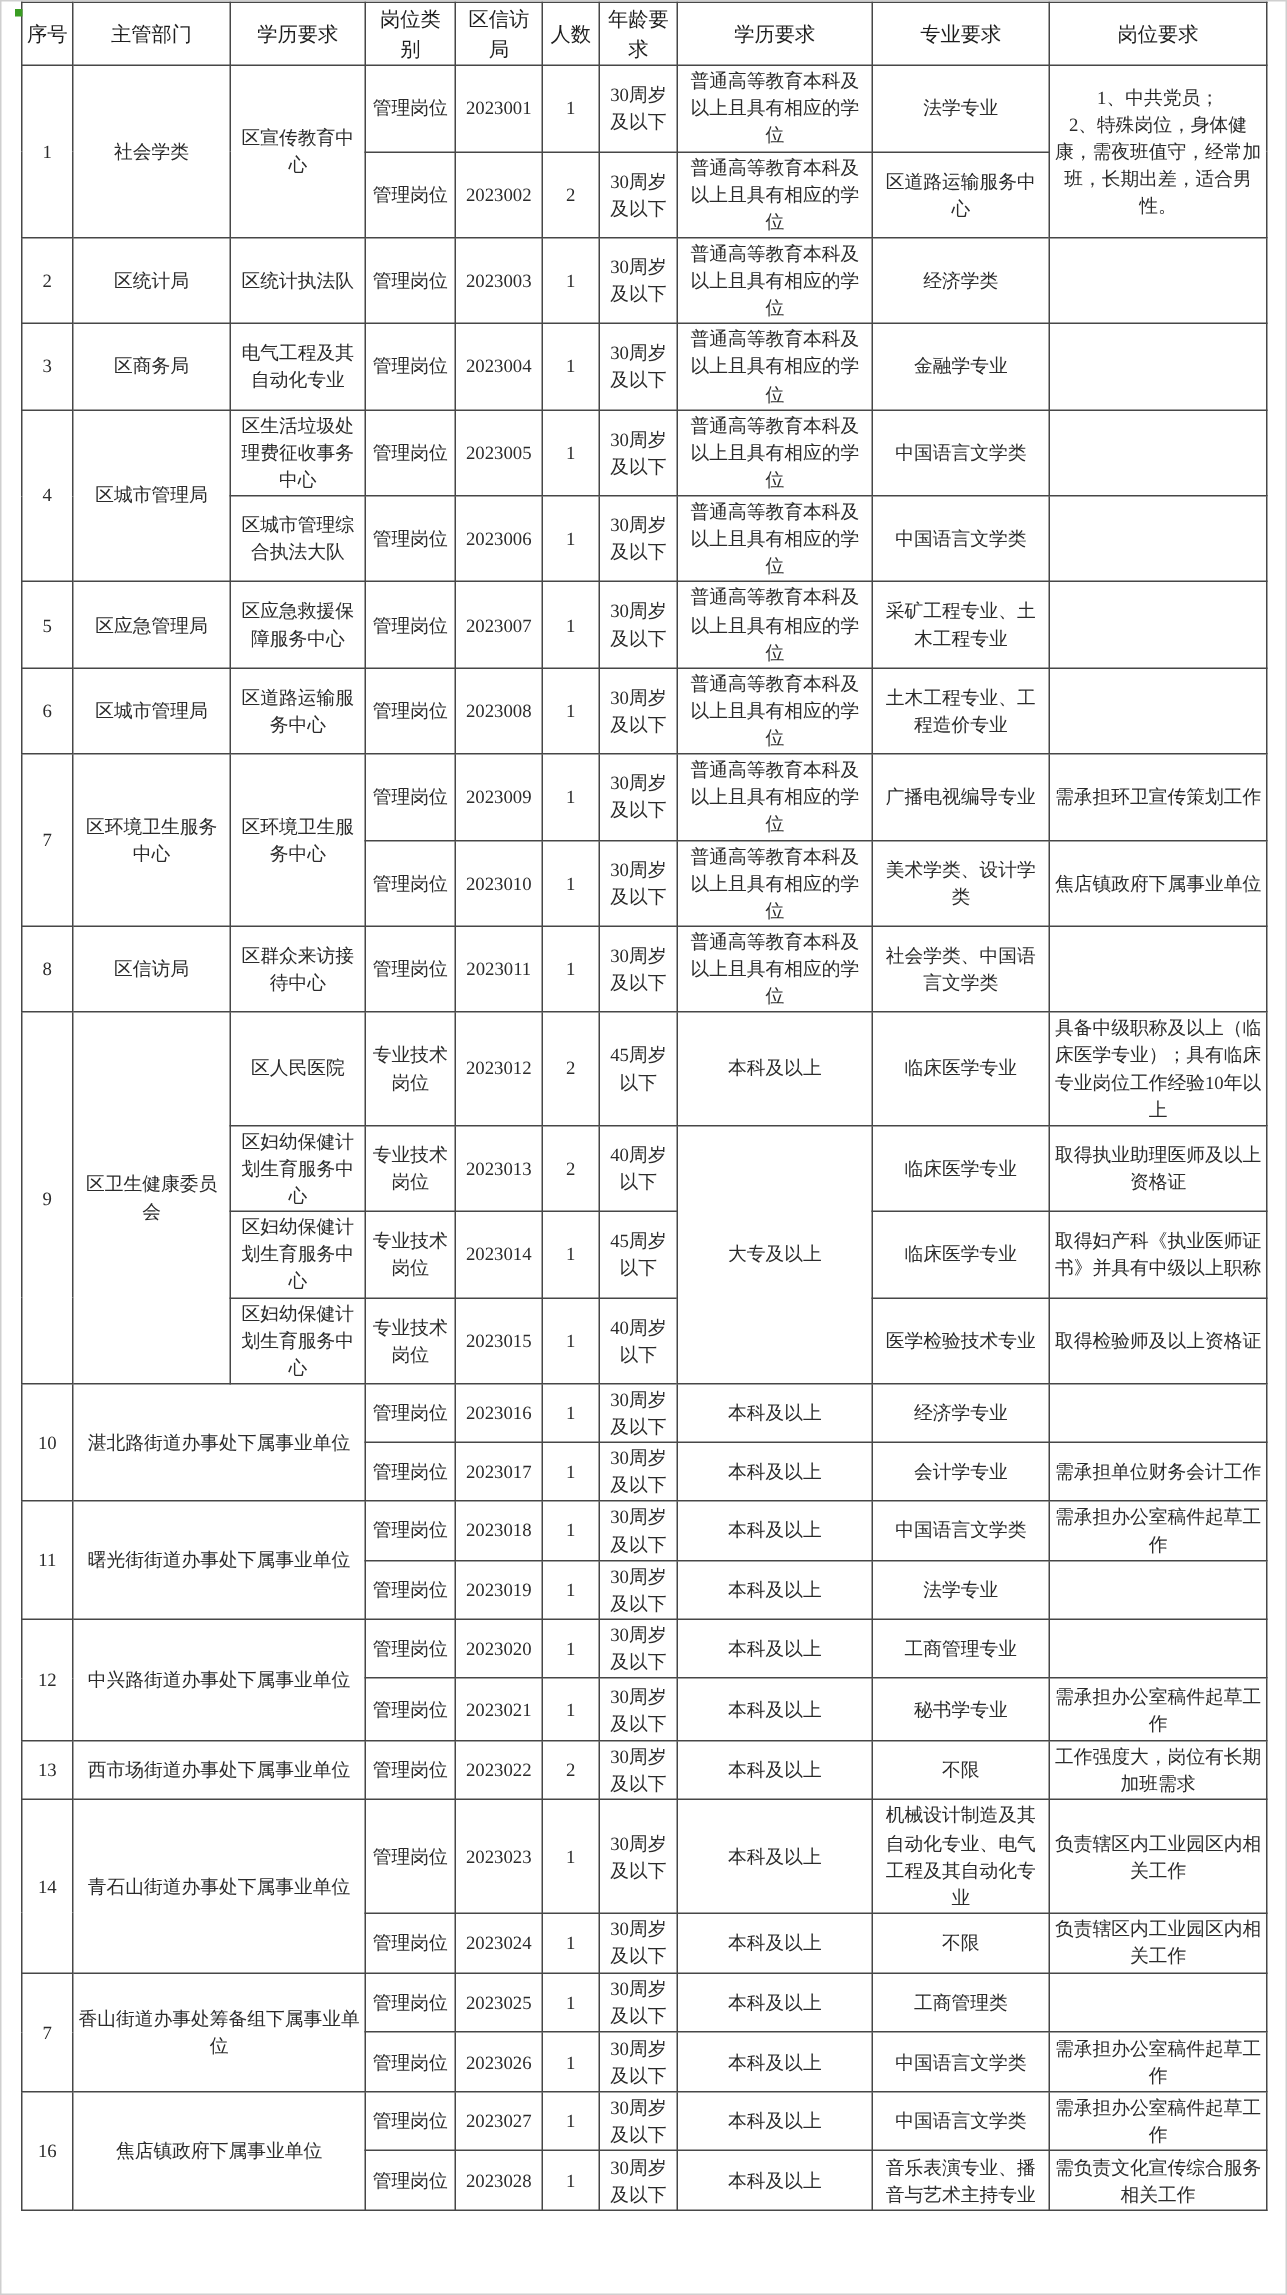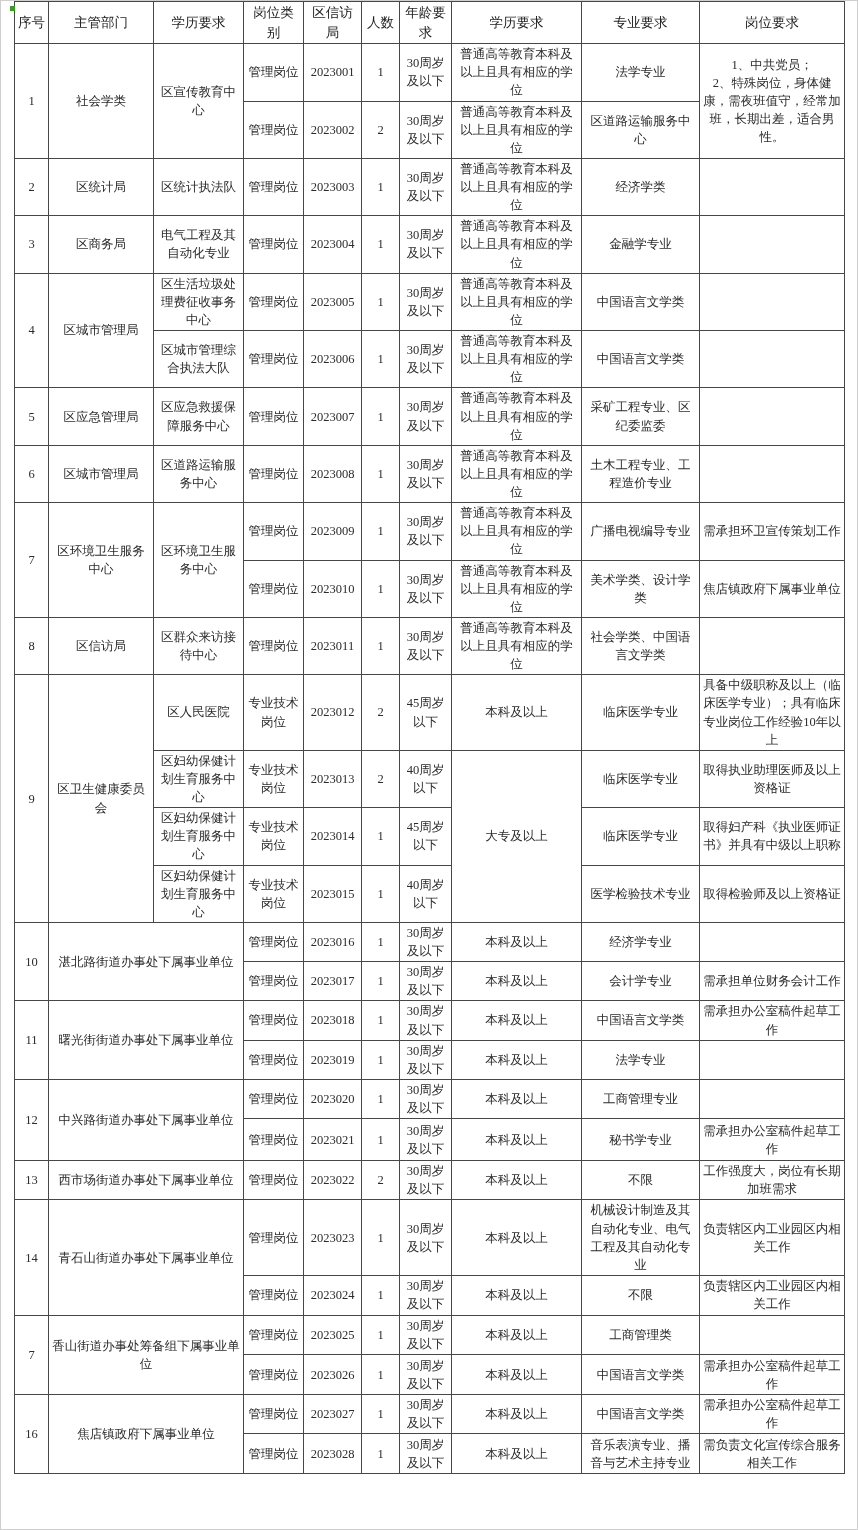--- a/index.html
+++ b/index.html
@@ -157,21 +157,21 @@
         </tr>
         <tr style="height: 40px;">
           <td>5</td>
           <td>区应急管理局</td>
           <td>区应急救援保障服务中心</td>
           <td>管理岗位</td>
           <td>2023007</td>
           <td>1</td>
           <td>30周岁及以下</td>
           <td>普通高等教育本科及以上且具有相应的学位</td>
-          <td>采矿工程专业、区纪委监委</td>
+          <td>采矿工程专业、土木工程专业</td>
           <td></td>
         </tr>
         <tr style="height: 40px;">
           <td>6</td>
           <td>区城市管理局</td>
           <td>区道路运输服务中心</td>
           <td>管理岗位</td>
           <td>2023008</td>
           <td>1</td>
           <td>30周岁及以下</td>

